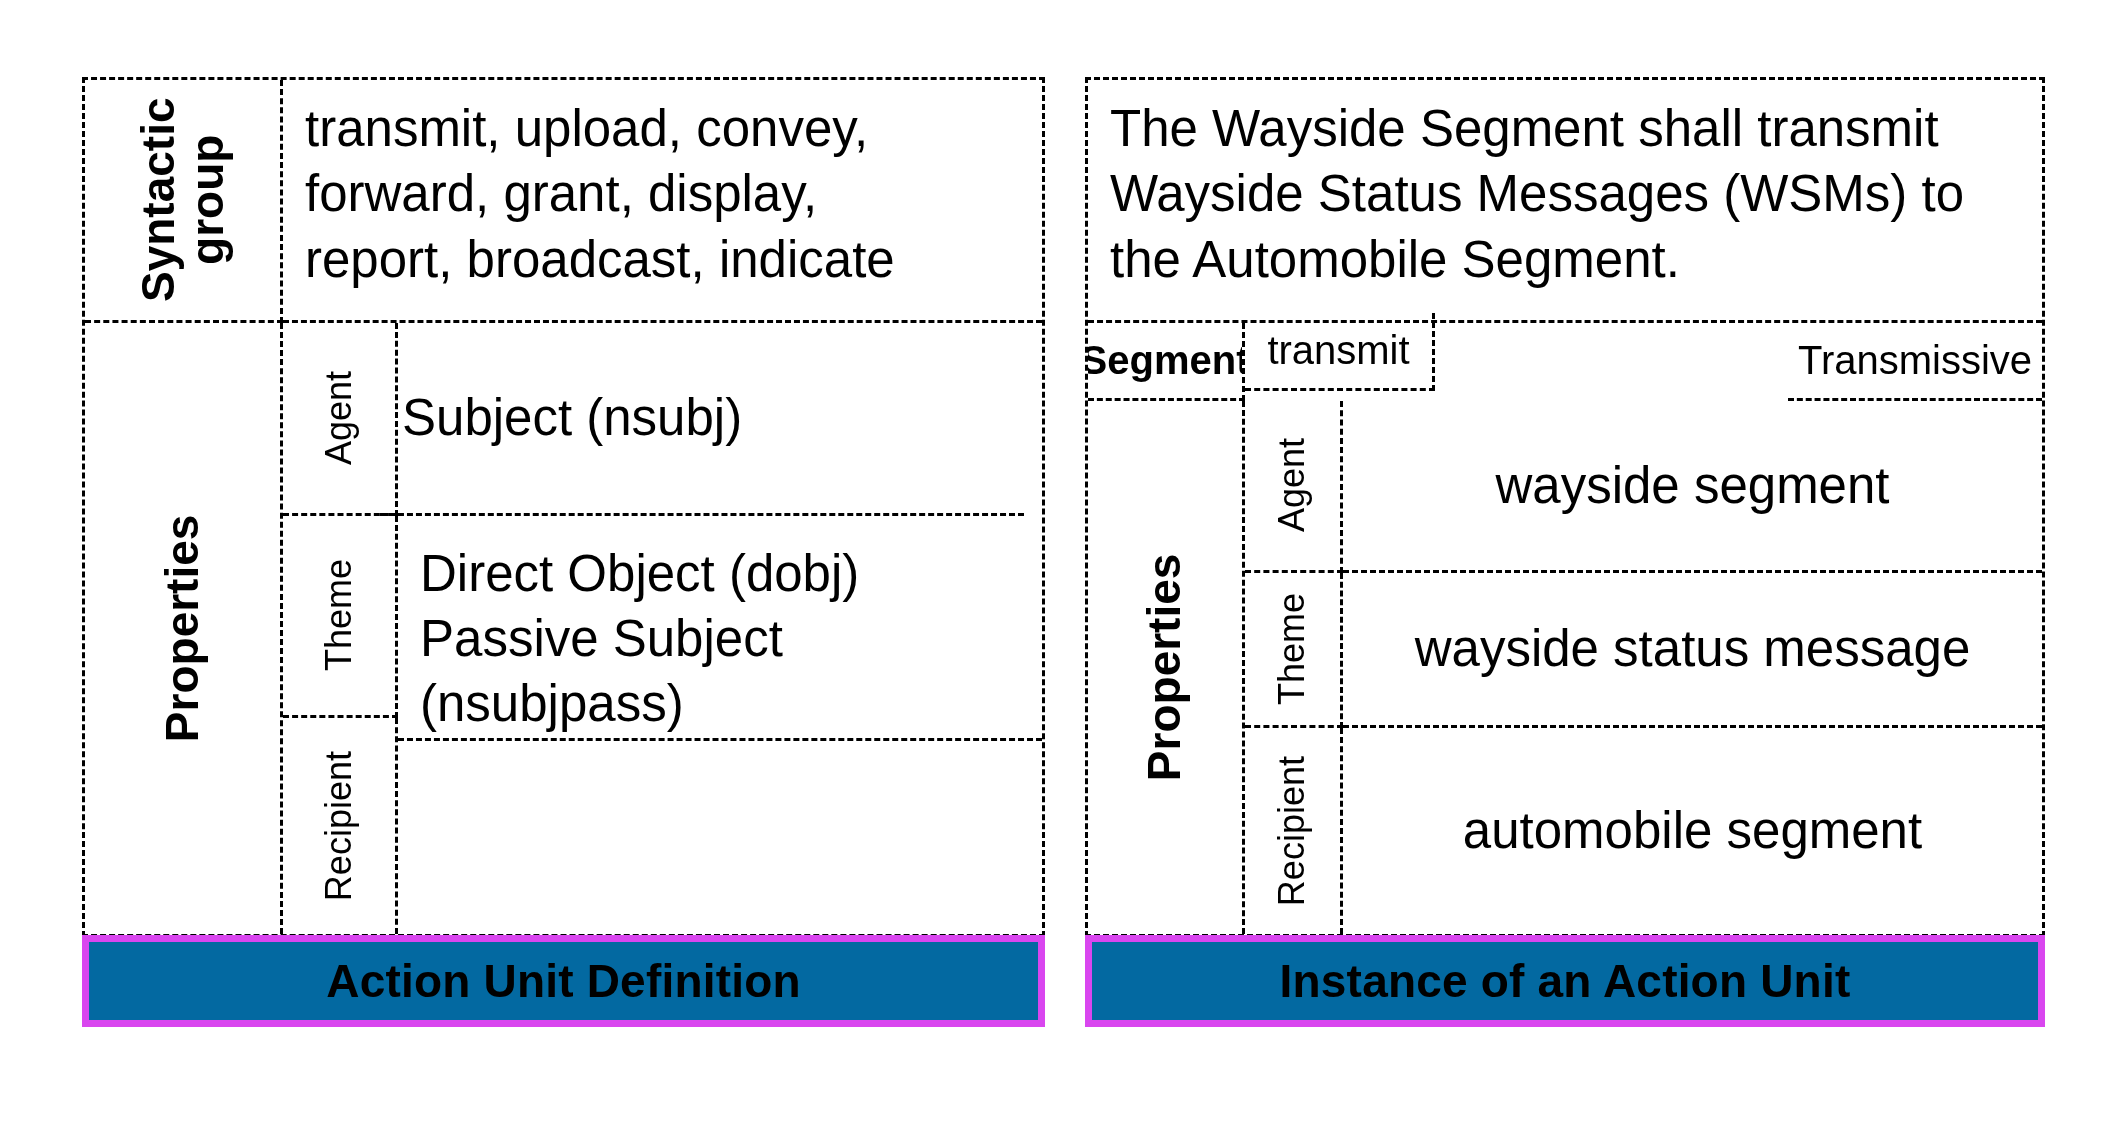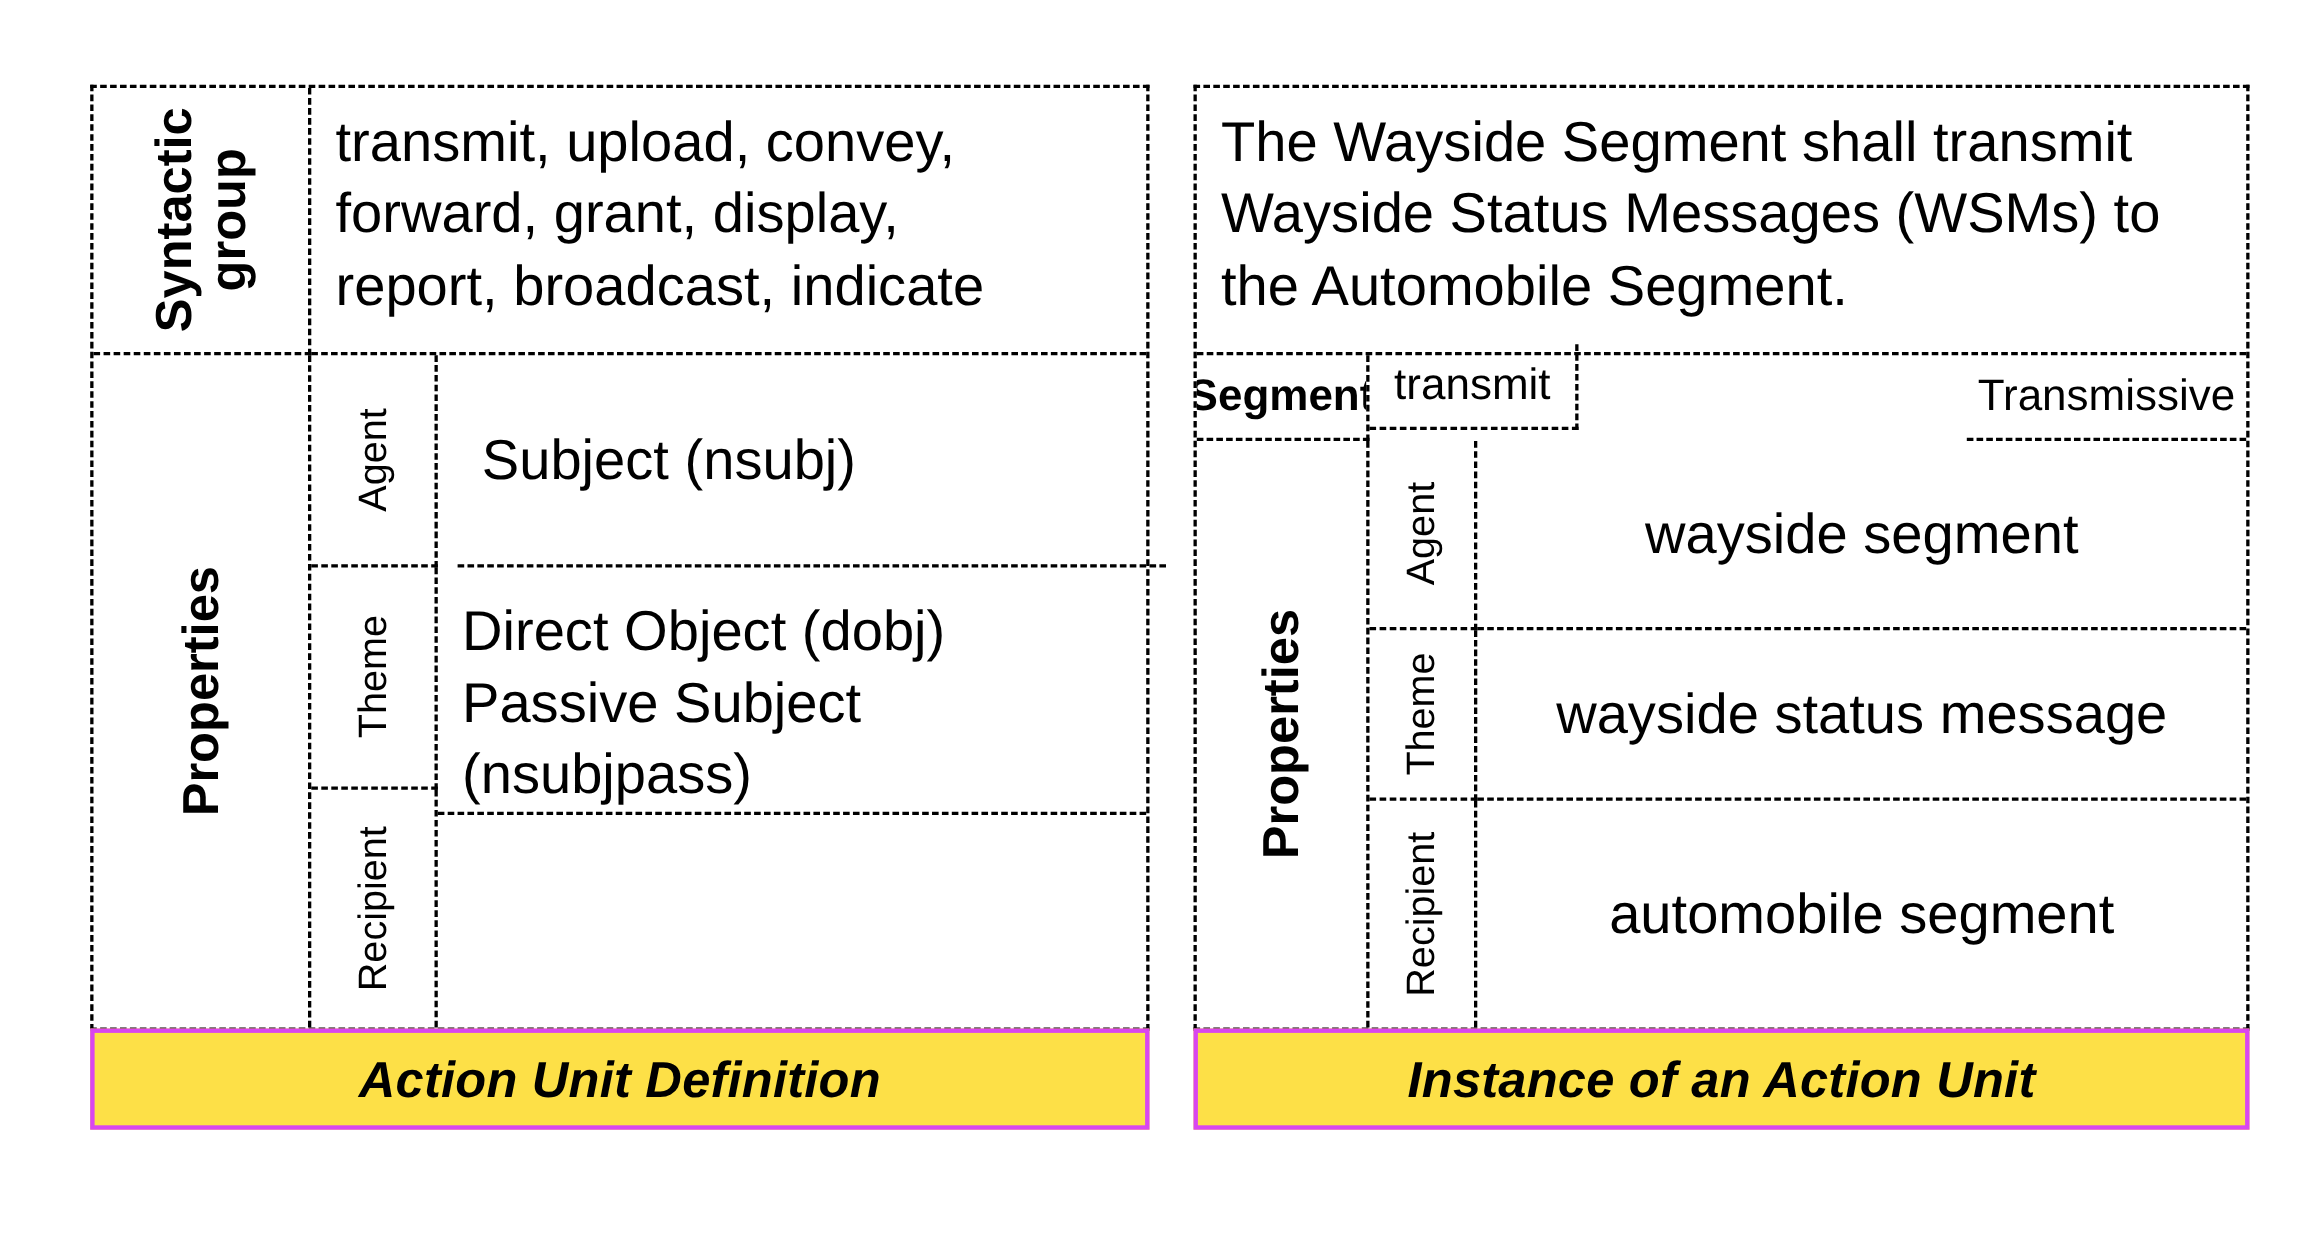--- a/index.html
+++ b/index.html
@@ -90,29 +90,28 @@
   .multiline { display: block; }
   .multiline .ln { display: block; }
 
   
   .caption {
     position: absolute;
     left: 0;
     width: 100%;
     height: 92px;
     box-sizing: border-box;
-    background: #fde047;
-    border: 4px solid #d946ef;
+    background: #0369a1;
+    border: 7px solid #d946ef;
     display: flex;
     align-items: center;
     justify-content: center;
     font-size: 46px;
     font-weight: bold;
     letter-spacing: 0.2px;
-    font-style: italic;
   }
   .panel-left  .caption { top: 858px; }
   .panel-right .caption { top: 858px; align-items: center; }
 </style>
 </head>
 <body>
 
 <div class="canvas">
 
   <div class="panel panel-left">
@@ -133,21 +132,21 @@
         </span>
       </div>
 
       <div class="cell vlabel bold sz-big d-r" style="left:0; top:243px; width:198px; height:611px;">
         <span>Properties</span>
       </div>
 
       <div class="cell vlabel sz-small d-b d-r" style="left:198px; top:243px; width:115px; height:193px;">
         <span>Agent</span>
       </div>
-      <div class="cell textblock d-b" style="left:331px; top:243px; width:644px; height:193px;align-items:center;">
+      <div class="cell textblock d-b" style="left:295px; top:243px; width:644px; height:193px;align-items:center;">
         <span class="multiline">
           <span class="ln">Subject (nsubj)</span>
         </span>
       </div>
 
       <div class="cell vlabel sz-small d-b d-r" style="left:198px; top:436px; width:115px; height:202px;">
         <span>Theme</span>
       </div>
       <div class="cell textblock d-b" style="left:313px; top:459px; width:644px; height:202px;">
         <span class="multiline">

